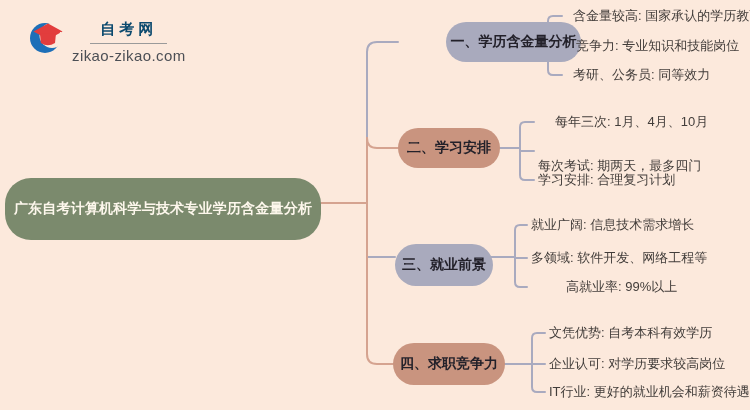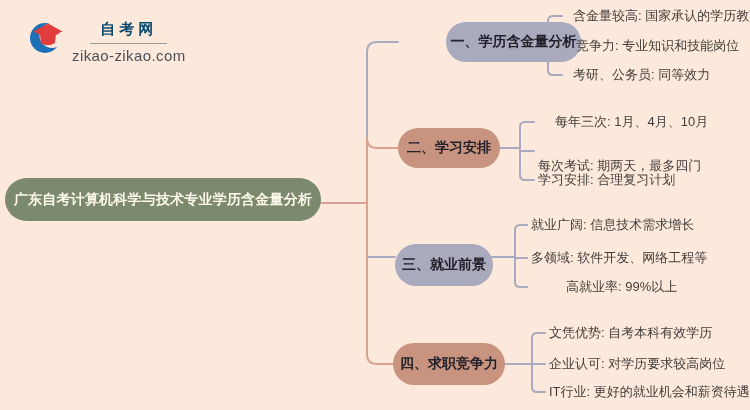--- a/index.html
+++ b/index.html
@@ -65,21 +65,21 @@
       <polygon points="21,6.5 35.5,14.5 21,22.5 6.5,14.5" style="fill:var(--red)"></polygon>
       <path d="M13 16.5 L29 16.5 L28 26 Q20.8 30.5 13.8 26 Z" style="fill:var(--red)"></path>
       <path d="M33.5 15 L33.5 21" stroke="#fce9dc" stroke-width="1.2" fill="none"></path>
     </svg>
     <div class="logo-text">
       <div class="logo-name">自考网</div>
       <div class="logo-domain">zikao-zikao.com</div>
     </div>
   </div>
 
-  <div class="pill root-pill" id="root-pill" style="left: 5px; top: 178px; width: 316px; height: 43px;">广东自考计算机科学与技术专业学历含金量分析</div>
+  <div class="pill root-pill" id="root-pill" style="left: 5px; top: 178px; width: 316px; height: 62px;">广东自考计算机科学与技术专业学历含金量分析</div>
 
   <div id="branches">
       <div class="pill branch-pill theme-lavender" style="left: 398px; top: 22px; width: 135px; height: 40px; margin-left: 48px;">一、学历含金量分析</div>
       <div class="item" style="left: 573px; top: 7px;">含金量较高: 国家承认的学历教育</div>
       <div class="item" style="left: 576px; top: 37px;">竞争力: 专业知识和技能岗位</div>
       <div class="item" style="left: 573px; top: 66px;">考研、公务员: 同等效力</div>
       <div class="pill branch-pill theme-clay" style="left: 398px; top: 128px; width: 102px; height: 40px;">二、学习安排</div>
       <div class="item" style="left: 555px; top: 113px;">每年三次: 1月、4月、10月</div>
       <div class="item" style="left: 538px; top: 142px; margin-top: 15px;">每次考试: 期两天，最多四门</div>
       <div class="item" style="left: 538px; top: 171px;">学习安排: 合理复习计划</div>

